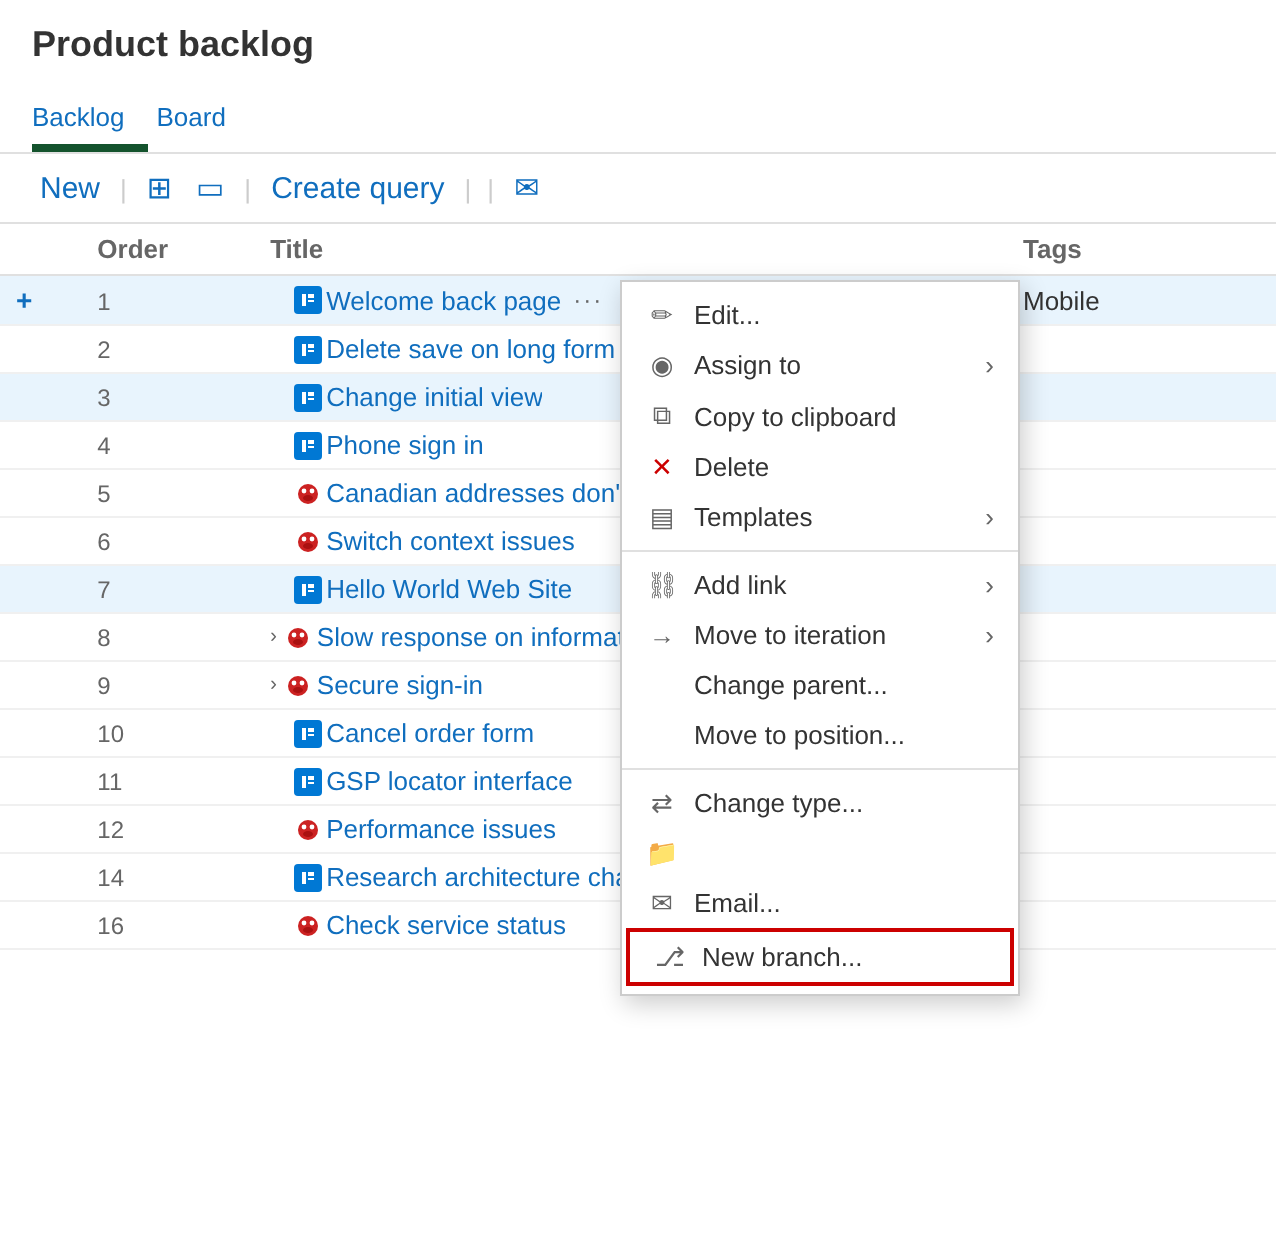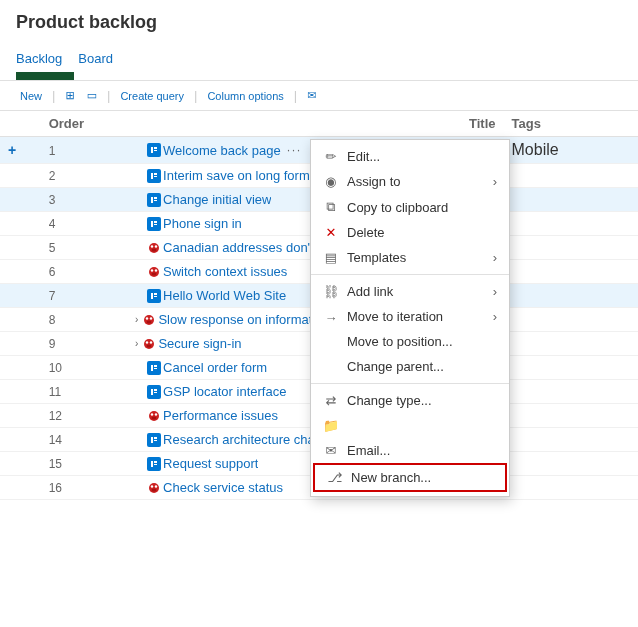--- a/index.html
+++ b/index.html
@@ -3,49 +3,49 @@
   <meta charset="utf-8">
   <style>
     * { box-sizing: border-box; margin: 0; padding: 0; }
     body { font-family: 'Segoe UI', Arial, sans-serif; font-size: 13px; color: #333; background: #fff; width: 638px; height: 627px; overflow: hidden; }
 
     .page-header { padding: 12px 28px 4px 16px; }
     .page-title { font-size: 18px; font-weight: 600; color: #333; margin-bottom: 8px; }
 
     .nav-tabs { display: flex; border-bottom: 1px solid #e0e0e0; padding: 0 16px; }
     .nav-tab { padding: 6px 12px 6px 0; margin-right: 4px; font-size: 13px; color: #106ebe; cursor: pointer; border-bottom: 2px solid transparent; text-decoration: none; }
-    .nav-tab.active { color: #106ebe; border-bottom: 8px solid #14532d; }
+    .nav-tab.active { color: #106ebe; border-bottom: 4px solid #14532d; }
 
     .toolbar { display: flex; align-items: center; padding: 6px 16px; border-bottom: 1px solid #e0e0e0; gap: 4px; }
-    .toolbar-btn { color: #106ebe; cursor: pointer; background: none; border: none; font-size: 11px; padding: 2px 4px; display: flex; align-items: center; gap: 3px; }
+    .toolbar-btn { color: #106ebe; cursor: pointer; background: none; border: none; font-size: 15px; padding: 2px 4px; display: flex; align-items: center; gap: 3px; }
     .toolbar-sep { color: #ccc; padding: 0 2px; }
 
     .table-container { overflow-y: auto; height: calc(627px - 110px); position: relative; }
 
     table { width: 100%; border-collapse: collapse; }
     thead th { padding: 5px 8px; text-align: left; color: #666; font-weight: 600; border-bottom: 1px solid #e0e0e0; font-size: 13px; }
     tbody tr { border-bottom: 1px solid #f0f0f0; }
     tbody tr.selected { background: #e8f4fd; }
     tbody tr.highlighted { background: #e8f4fd; }
     td { padding: 4px 8px; vertical-align: middle; }
 
     .col-add { width: 24px; }
     .col-order { width: 40px; color: #666; }
-    .col-title { width: 210px; text-align: right; }
+    .col-title { width: 210px; }
     .col-tags { width: 80px; }
 
     .row-num { color: #666; font-size: 12px; }
     .item-link { color: #106ebe; cursor: pointer; text-decoration: none; display: flex; align-items: center; gap: 4px; white-space: nowrap; overflow: hidden; text-overflow: ellipsis; max-width: 200px; }
 
     .story-icon { display: inline-flex; align-items: center; justify-content: center; width: 14px; height: 14px; background: #0078d4; border-radius: 2px; flex-shrink: 0; }
     .bug-icon { display: inline-flex; align-items: center; justify-content: center; width: 14px; height: 14px; flex-shrink: 0; }
 
     .expand-arrow { color: #666; font-size: 10px; margin-right: 2px; cursor: pointer; }
 
-    .tag-mobile { color: #333; font-size: 16px; }
+    .tag-mobile { color: #333; font-size: 13px; }
 
     .plus-btn { color: #106ebe; cursor: pointer; font-size: 14px; font-weight: bold; }
 
     .dots-menu { color: #666; cursor: pointer; letter-spacing: 1px; font-size: 12px; }
 
     
     .context-menu {
       position: absolute;
       top: 28px;
       left: 310px;
@@ -90,21 +90,20 @@
     <span class="toolbar-sep">|</span>
     <button class="toolbar-btn">
       <span>⊞</span>
     </button>
     <button class="toolbar-btn">
       <span>▭</span>
     </button>
     <span class="toolbar-sep">|</span>
     <button class="toolbar-btn">Create query</button>
     <span class="toolbar-sep">|</span>
-    <button class="toolbar-btn">Column options</button>
     <span class="toolbar-sep">|</span>
     <button class="toolbar-btn">
       <span>✉</span>
     </button>
   </div>
 
   <div class="table-container" style="position:relative;">
     <table>
       <thead>
         <tr>
@@ -142,21 +141,21 @@
               <div style="display:flex;align-items:center;gap:2px;">
     <span style="width:10px;display:inline-block;"></span>
     <span class="story-icon" style="background:#0078d4;">
       <svg width="10" height="10" viewBox="0 0 10 10">
                     <rect width="10" height="10" fill="#0078d4"></rect>
                     <rect x="2" y="2" width="2" height="6" fill="white"></rect>
                     <rect x="5" y="2" width="3" height="2" fill="white"></rect>
                     <rect x="5" y="5" width="3" height="1" fill="white"></rect>
                   </svg>
     </span>
-    <a class="item-link">Interim save on long form</a>
+    <a class="item-link">Delete save on long form</a>
 
   </div>
             </td>
             <td class="col-tags"></td>
           </tr>
           <tr class="highlighted">
             <td class="col-add"></td>
             <td class="col-order"><span class="row-num">3</span></td>
             <td class="col-title">
               <div style="display:flex;align-items:center;gap:2px;">
@@ -363,40 +362,20 @@
     <span style="width:10px;display:inline-block;"></span>
     <span class="story-icon" style="background:#0078d4;">
       <svg width="10" height="10" viewBox="0 0 10 10">
                     <rect width="10" height="10" fill="#0078d4"></rect>
                     <rect x="2" y="2" width="2" height="6" fill="white"></rect>
                     <rect x="5" y="2" width="3" height="2" fill="white"></rect>
                     <rect x="5" y="5" width="3" height="1" fill="white"></rect>
                   </svg>
     </span>
     <a class="item-link">Research architecture changes</a>
-
-  </div>
-            </td>
-            <td class="col-tags"></td>
-          </tr>
-          <tr>
-            <td class="col-add"></td>
-            <td class="col-order"><span class="row-num">15</span></td>
-            <td class="col-title">
-              <div style="display:flex;align-items:center;gap:2px;">
-    <span style="width:10px;display:inline-block;"></span>
-    <span class="story-icon" style="background:#0078d4;">
-      <svg width="10" height="10" viewBox="0 0 10 10">
-                    <rect width="10" height="10" fill="#0078d4"></rect>
-                    <rect x="2" y="2" width="2" height="6" fill="white"></rect>
-                    <rect x="5" y="2" width="3" height="2" fill="white"></rect>
-                    <rect x="5" y="5" width="3" height="1" fill="white"></rect>
-                  </svg>
-    </span>
-    <a class="item-link">Request support</a>
 
   </div>
             </td>
             <td class="col-tags"></td>
           </tr>
           <tr>
             <td class="col-add"></td>
             <td class="col-order"><span class="row-num">16</span></td>
             <td class="col-title">
               <div style="display:flex;align-items:center;gap:2px;">
@@ -443,25 +422,25 @@
         <div class="ctx-item has-arrow">
           <span class="ctx-icon">⛓</span>
           <span>Add link</span>
         </div>
         <div class="ctx-item has-arrow">
           <span class="ctx-icon">→</span>
           <span>Move to iteration</span>
         </div>
         <div class="ctx-item">
           <span class="ctx-icon"></span>
+          <span>Change parent...</span>
+        </div>
+        <div class="ctx-item">
+          <span class="ctx-icon"></span>
           <span>Move to position...</span>
-        </div>
-        <div class="ctx-item">
-          <span class="ctx-icon"></span>
-          <span>Change parent...</span>
         </div>
         <hr class="ctx-divider">
         <div class="ctx-item">
           <span class="ctx-icon">⇄</span>
           <span>Change type...</span>
         </div>
         <div class="ctx-item">
           <span class="ctx-icon">📁</span>
         </div>
         <div class="ctx-item">

